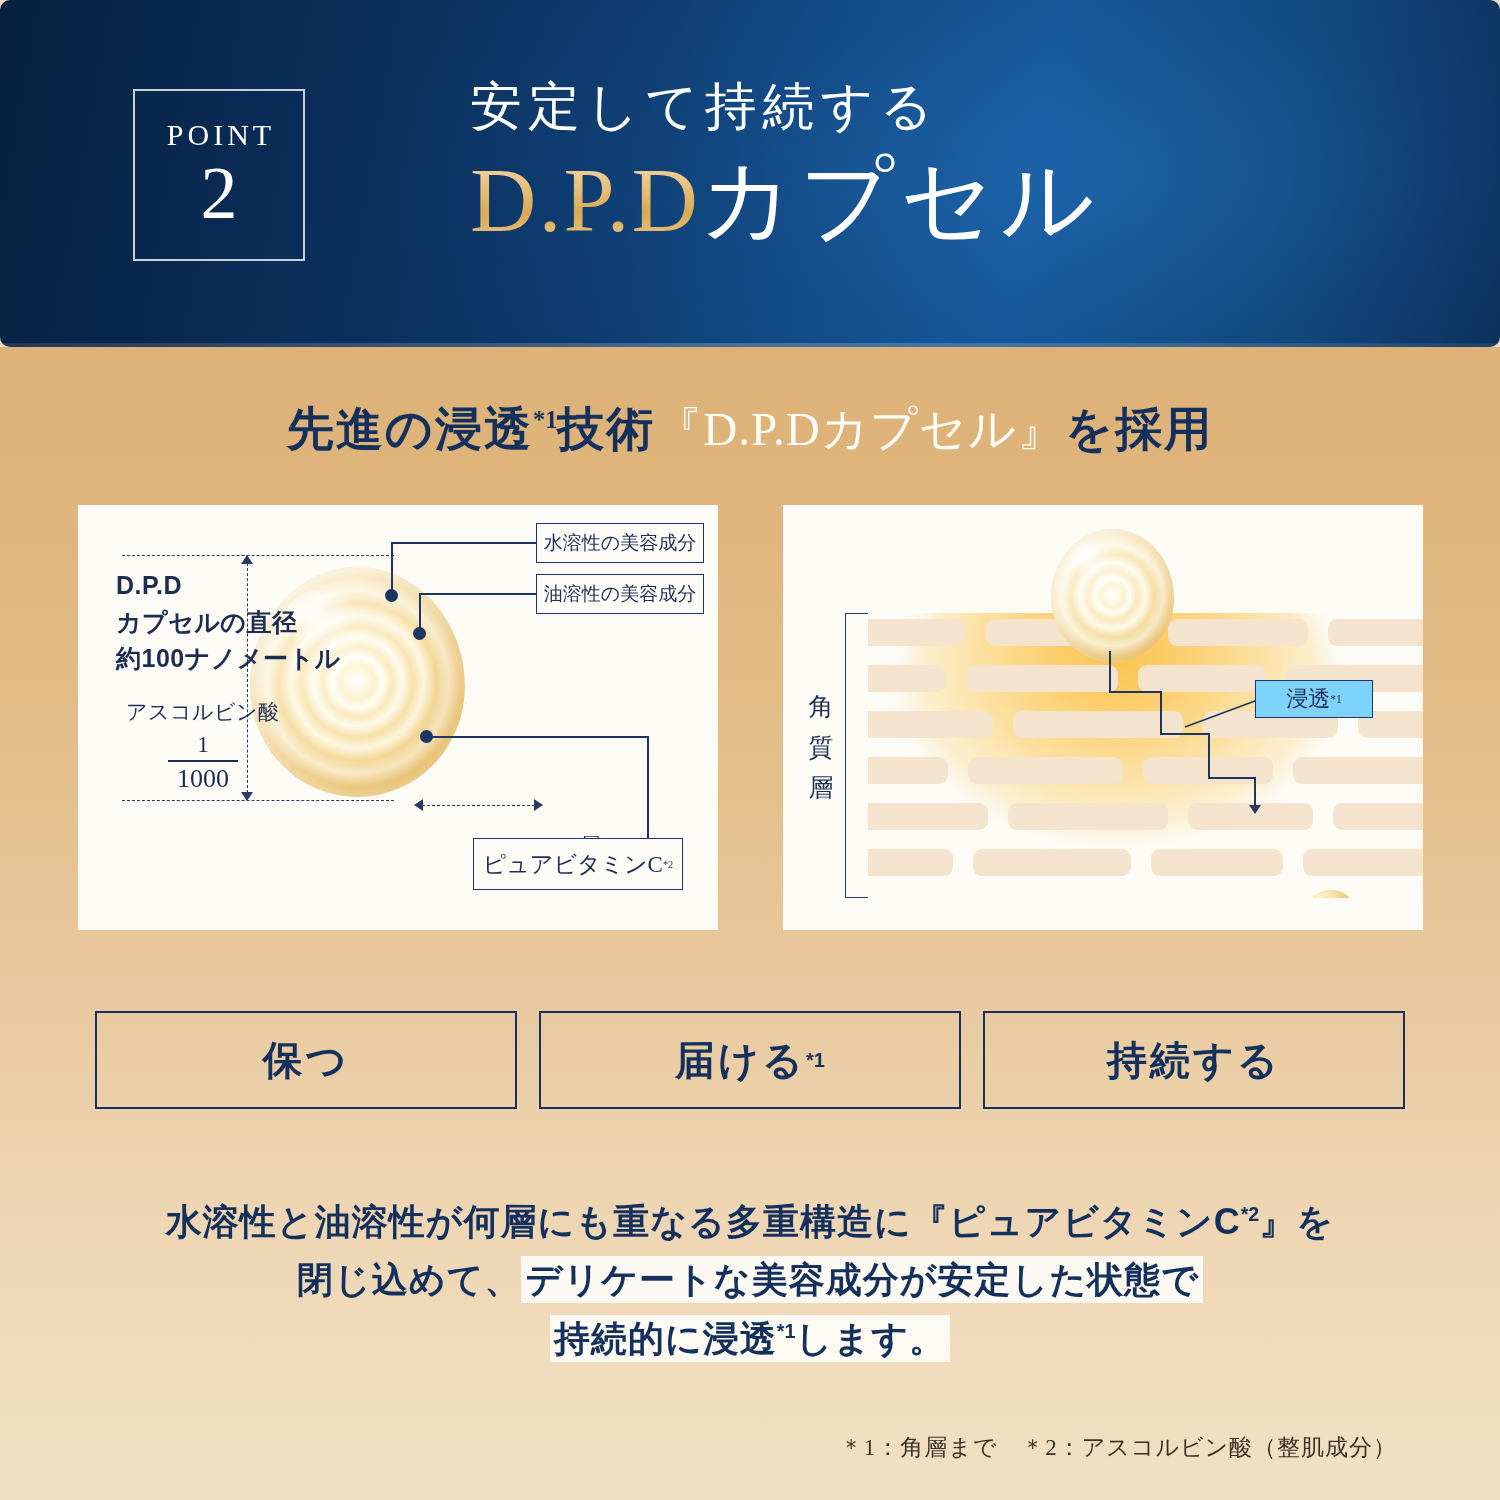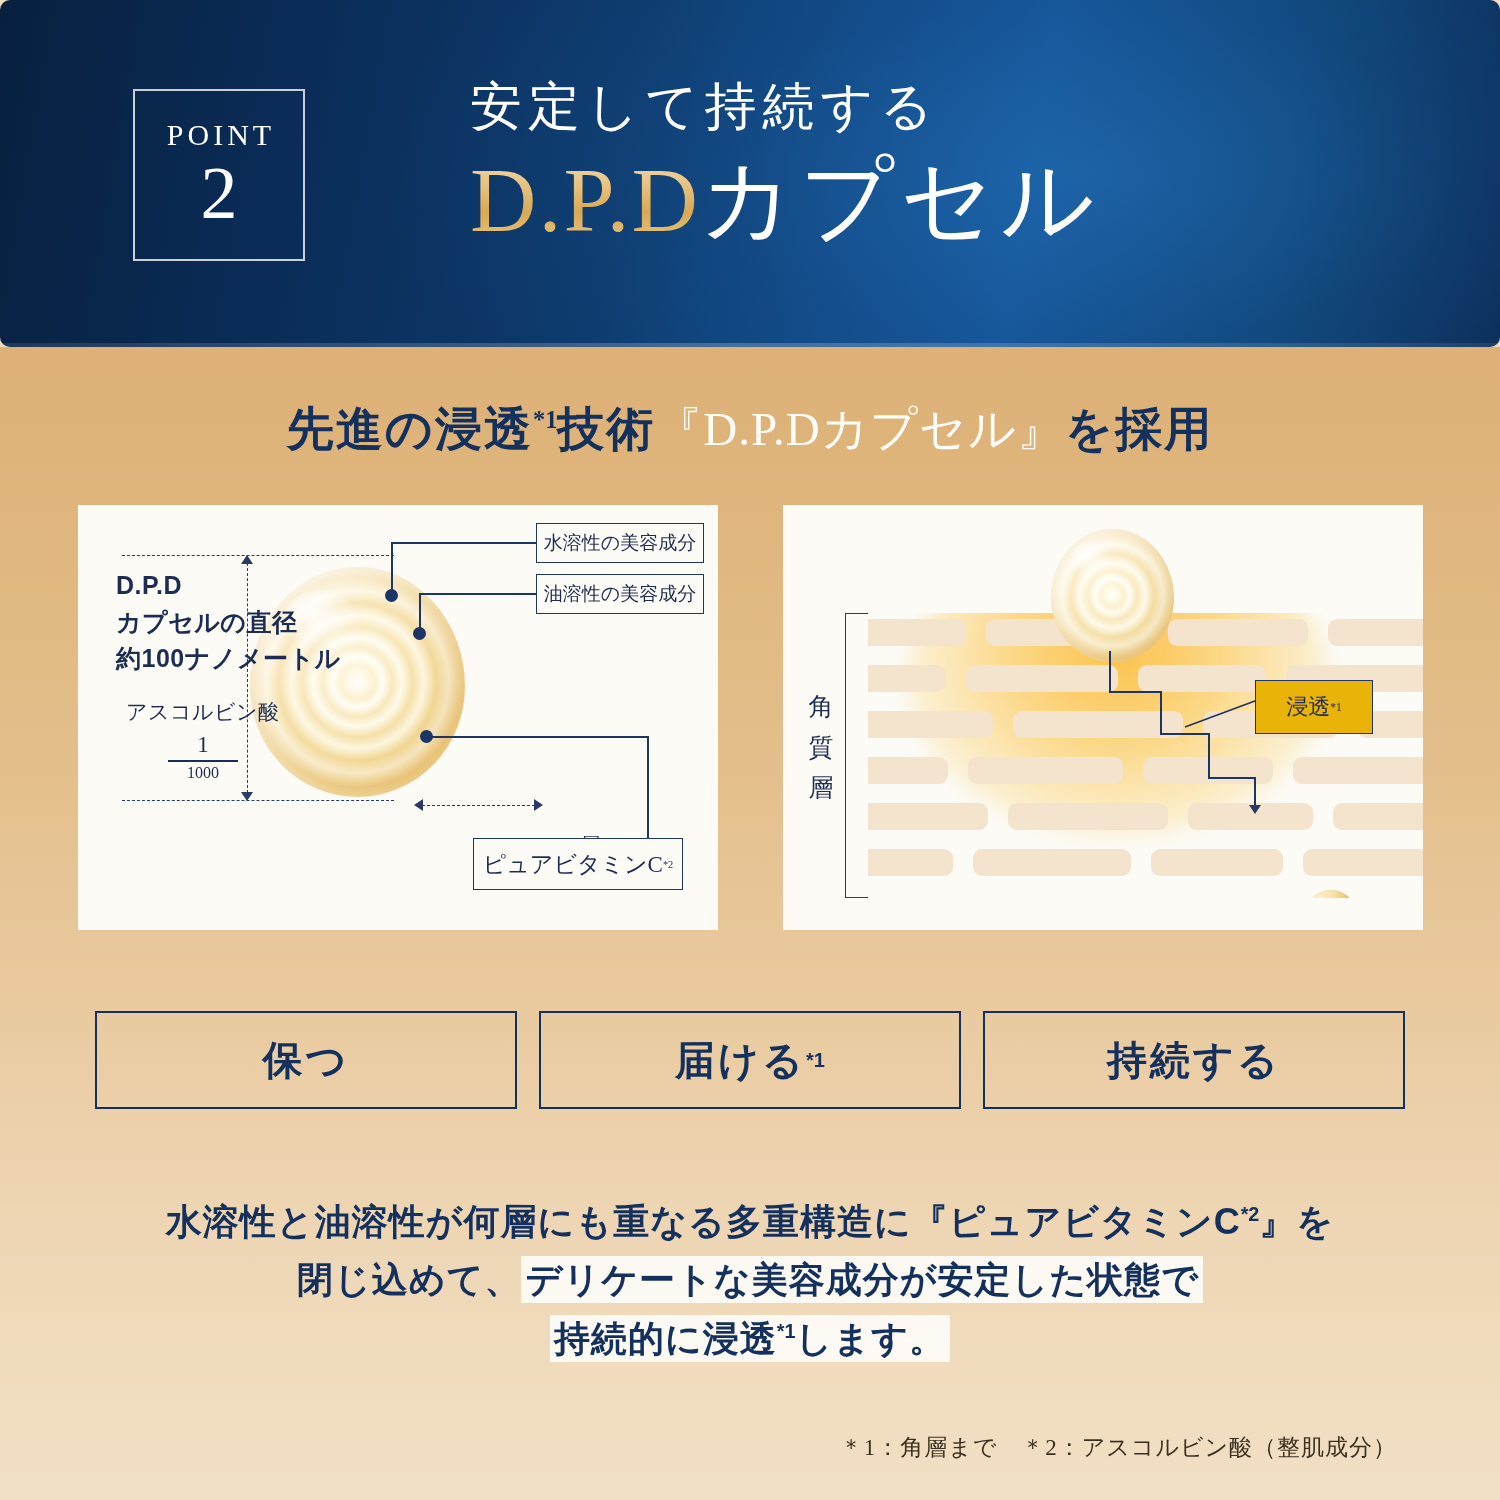--- a/index.html
+++ b/index.html
@@ -143,21 +143,21 @@
   .frac {
     position: absolute;
     left: 90px; top: 228px;
     text-align: center;
     font-family: "Liberation Serif", serif;
     color: #1d2c52;
     width: 70px;
   }
   .frac .num { font-size: 23px; line-height: 1.05; }
   .frac .bar { height: 1.6px; background: #1d2c52; margin: 3px 0 2px; }
-  .frac .den { font-size: 16px; line-height: 1.15; }
+  .frac .den { font-size: 26px; line-height: 1.15; }
 
   .capsule-big {
     position: absolute;
     left: 172px; top: 62px;
     width: 215px; height: 230px;
     border-radius: 50% 50% 50% 50% / 52% 52% 48% 48%;
     background:
       radial-gradient(circle at 50% 50%, rgba(255,255,255,0.95) 0%, rgba(255,252,238,0.55) 6%, rgba(250,232,180,0.30) 11%, rgba(255,255,250,0.85) 16%, rgba(246,224,166,0.38) 22%, rgba(255,254,246,0.80) 28%, rgba(243,217,151,0.40) 35%, rgba(255,253,243,0.72) 42%, rgba(241,212,141,0.45) 50%, rgba(255,251,238,0.65) 58%, rgba(238,206,130,0.50) 67%, rgba(254,248,230,0.55) 76%, rgba(234,198,116,0.60) 86%, rgba(245,219,152,0.75) 100%),
       radial-gradient(ellipse 70% 72% at 42% 38%, #fffdf3 0%, #fdf3d8 30%, #f7e2ad 58%, #f0cf86 82%, #e8bf6c 100%);
     box-shadow: inset -10px -12px 28px rgba(214,162,70,0.32), inset 12px 14px 30px rgba(255,255,255,0.75);
@@ -290,22 +290,22 @@
     letter-spacing: 0;
   }
   .kaku-bracket {
     position: absolute;
     left: 62px; top: 108px;
     width: 26px; height: 285px;
     border: 1.8px solid #2b3a63;
     border-right: none;
   }
   .callout-shintou {
-    left: 472px; top: 175px; width: 118px; height: 54px; font-size: 22px;
-    background: #eab308;
+    left: 472px; top: 175px; width: 118px; height: 38px; font-size: 22px;
+    background: #7dd3fc;
   }
   .callout-shintou .sup-mark { font-size: 0.52em; }
 
   
   .feature-row {
     position: absolute;
     left: 95px; top: 664px;
     width: 1310px;
     display: flex;
     justify-content: space-between;

